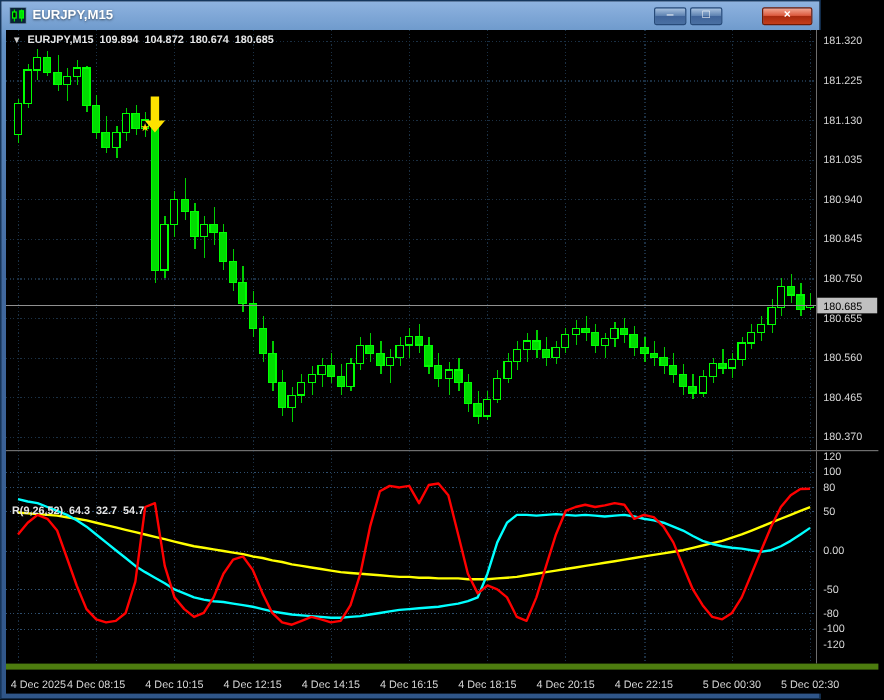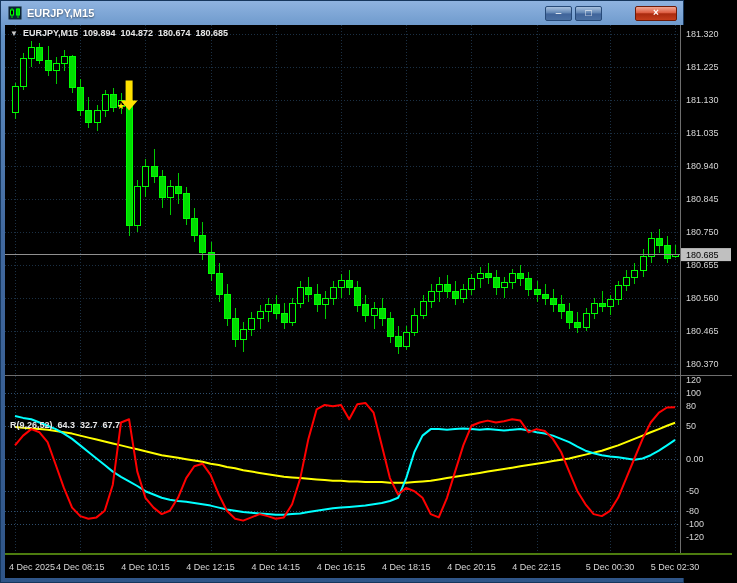--- a/index.html
+++ b/index.html
@@ -23,21 +23,21 @@
     font-family:"Liberation Sans",sans-serif;
   }
   .wbtn.close{
     width:42px;margin-left:30px;font-weight:bold;
     background:linear-gradient(180deg,#f2a793,#dd5c40 45%,#a92a0e 52%,#c43d1b);
     border-color:#6e1a06;
   }
   .client{width:727px;height:553px;background:#000;position:relative;}
   .main-pane{position:relative;width:727px;height:350px;}
   .indicator-pane{position:relative;width:727px;height:178px;border-top:1px solid #6e6e6e;}
-  .time-axis{position:relative;width:727px;height:25px;border-top:2px solid #4d7c0f;}
+  .time-axis{position:relative;width:727px;height:25px;border-top:5px solid #4d7c0f;}
   svg{display:block;}
   svg text{font-family:"Liberation Sans",sans-serif;font-size:9px;}
   .chart-header{
     position:absolute;top:3px;left:5px;color:#e6e6e6;font-size:9px;font-weight:bold;
     display:flex;align-items:center;gap:5px;white-space:nowrap;
   }
   .tri{color:#c8c8c8;font-size:8px;line-height:9px;cursor:pointer;}
   .ind-header{
     position:absolute;top:2px;left:5px;color:#e6e6e6;font-size:9px;font-weight:bold;
     display:flex;align-items:flex-end;gap:5px;white-space:nowrap;margin-top:42px;
@@ -331,21 +331,21 @@
             <text x="681" y="118.2" fill="#D6D6D6">-50</text>
             <text x="681" y="137.8" fill="#D6D6D6">-80</text>
             <text x="681" y="150.9" fill="#D6D6D6">-100</text>
             <text x="681" y="164.0" fill="#D6D6D6">-120</text>
           </g>
         </svg>
       <div class="ind-header">
         <span>R(9,26,52)</span>
         <span>64.3</span>
         <span>32.7</span>
-        <span>67.7</span>
+        <span>54.7</span>
       </div>
     </div>
 
     <div class="time-axis">
       <svg id="time-svg" width="727" height="24">
           <g>
             <text y="15" fill="#D6D6D6" x="4">4 Dec 2025</text>
             <text y="15" fill="#D6D6D6" x="75.2" text-anchor="middle">4 Dec 08:15</text>
             <text y="15" fill="#D6D6D6" x="140.4" text-anchor="middle">4 Dec 10:15</text>
             <text y="15" fill="#D6D6D6" x="205.6" text-anchor="middle">4 Dec 12:15</text>

